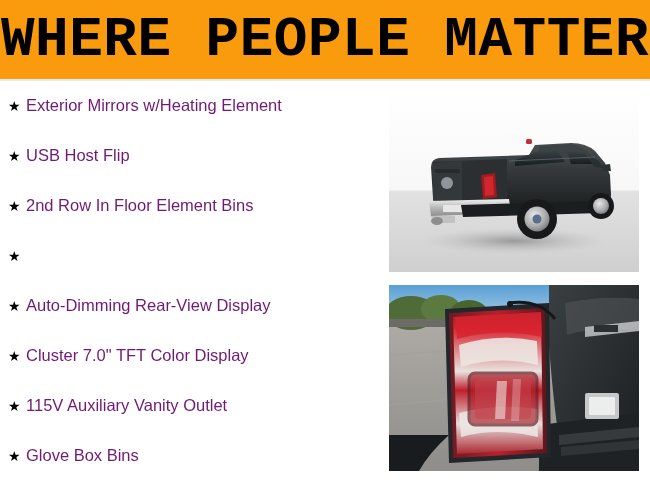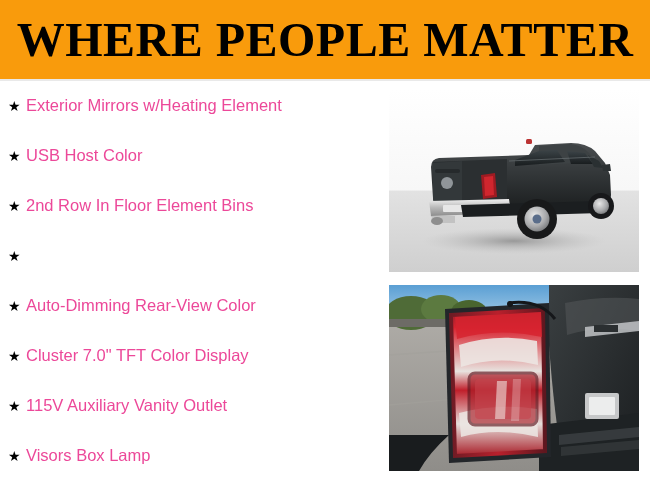--- a/index.html
+++ b/index.html
@@ -27,22 +27,22 @@
     top: 0;
     width: 650px;
     height: 79px;
     background: #f99b0c;
     display: flex;
     align-items: center;
     justify-content: center;
     box-sizing: border-box;
   }
   .banner-title {
-    font-family: Liberation Serif, serif;
-    font-size: 48px;
+    font-family: Liberation Mono, monospace;
+    font-size: 56px;
     font-weight: bold;
     color: #000000;
     letter-spacing: 0.5px;
     line-height: 1;
     white-space: nowrap;
     text-align: left;
   }
   .banner-underline {
     position: absolute;
     left: 0;
@@ -84,21 +84,21 @@
     flex: 0 0 auto;
     width: 18px;
     font-size: 14px;
     line-height: 1;
     color: #000000;
     text-align: left;
   }
   .feature-label {
     font-family: "Liberation Sans", sans-serif;
     font-size: 16.5px;
-    color: #ec4899;
+    color: #701a75;
     line-height: 1.2;
     white-space: nowrap;
   }
 
   
   .photos {
     position: absolute;
     left: 389px;
     top: 0;
     width: 250px;
@@ -137,44 +137,44 @@
 
   <div class="content">
 
     <ul class="feature-list">
       <li class="feature-item">
         <span class="bullet-star">★</span>
         <span class="feature-label">Exterior Mirrors w/Heating Element</span>
       </li>
       <li class="feature-item">
         <span class="bullet-star">★</span>
-        <span class="feature-label">USB Host Color</span>
+        <span class="feature-label">USB Host Flip</span>
       </li>
       <li class="feature-item">
         <span class="bullet-star">★</span>
         <span class="feature-label">2nd Row In Floor Element Bins</span>
       </li>
       <li class="feature-item">
         <span class="bullet-star">★</span>
       </li>
       <li class="feature-item">
         <span class="bullet-star">★</span>
-        <span class="feature-label">Auto-Dimming Rear-View Color</span>
+        <span class="feature-label">Auto-Dimming Rear-View Display</span>
       </li>
       <li class="feature-item">
         <span class="bullet-star">★</span>
         <span class="feature-label">Cluster 7.0" TFT Color Display</span>
       </li>
       <li class="feature-item">
         <span class="bullet-star">★</span>
         <span class="feature-label">115V Auxiliary Vanity Outlet</span>
       </li>
       <li class="feature-item">
         <span class="bullet-star">★</span>
-        <span class="feature-label">Visors Box Lamp</span>
+        <span class="feature-label">Glove Box Bins</span>
       </li>
     </ul>
 
     <div class="photos">
 
       <div class="photo photo-top">
         <svg viewBox="0 0 250 183" preserveAspectRatio="xMidYMid slice">
           <defs>
             <linearGradient id="studioBg" x1="0" y1="0" x2="0" y2="1">
               <stop offset="0%" stop-color="#ffffff"></stop>

